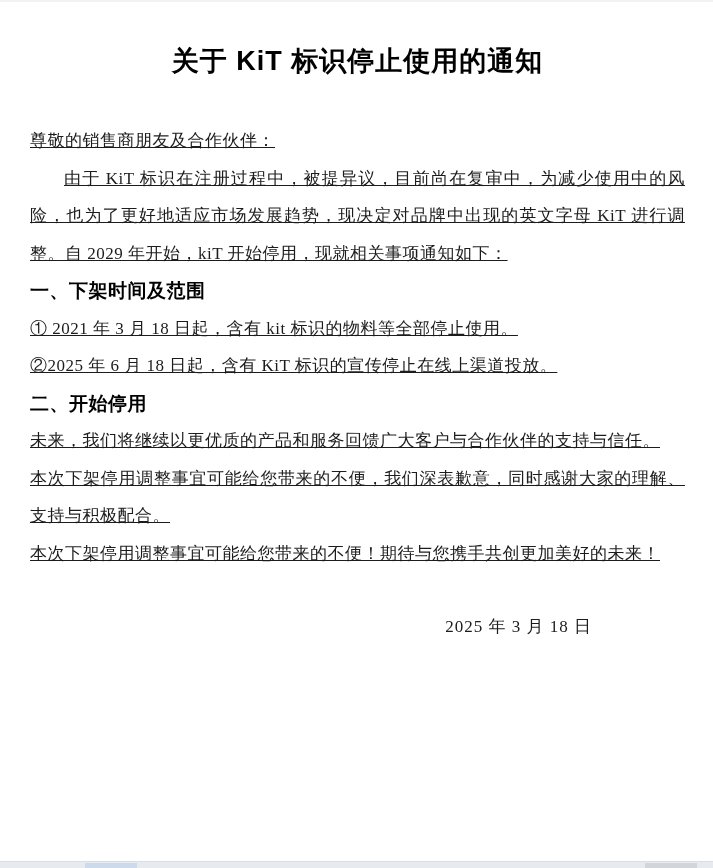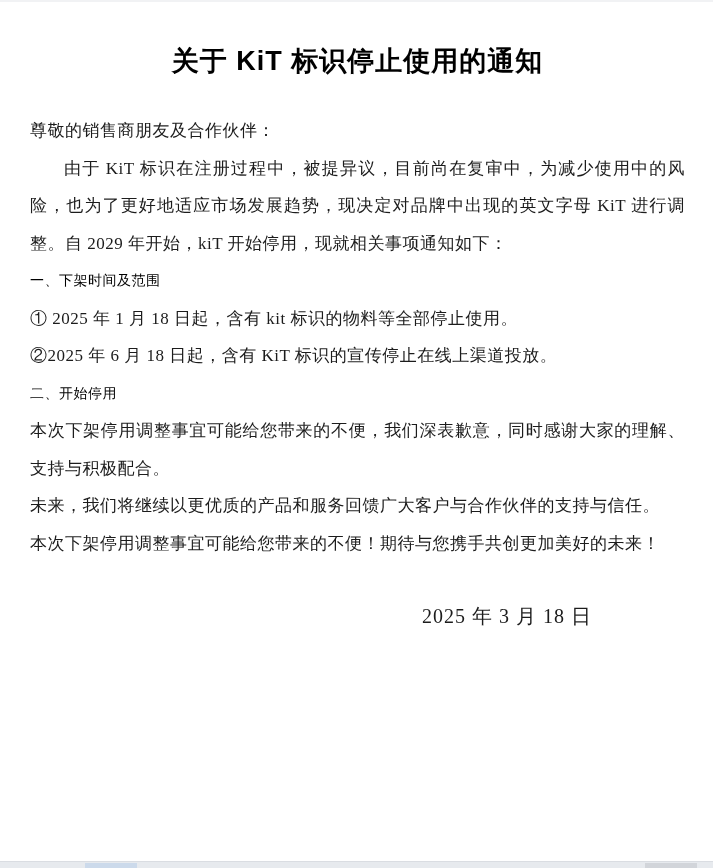--- a/index.html
+++ b/index.html
@@ -12,60 +12,61 @@
     overflow: hidden;
     font-family: "Liberation Serif", "DejaVu Serif", serif;
     color: #1c1c1c;
     border-top: 2px solid #f1f2f4;
   }
   .content {
     padding: 0 28px 0 30px;
   }
   .doc-title {
     margin-top: 40px;
-    margin-bottom: 32px;
+    margin-bottom: 42px;
     text-align: center;
     font-family: "Liberation Sans", "DejaVu Sans", sans-serif;
     font-weight: 700;
     font-size: 27px;
     line-height: 38px;
     color: #000000;
     letter-spacing: 1px;
   }
   .line {
     font-size: 17px;
     line-height: 37.5px;
     text-align: justify;
     letter-spacing: 0.5px;
+    text-decoration: underline;
   }
   .intro {
     text-indent: 2em;
   }
   .sec-heading {
     font-family: "Liberation Sans", "DejaVu Sans", sans-serif;
-    font-weight: 400;
-    font-size: 14px;
+    font-weight: 700;
+    font-size: 19px;
     line-height: 37.5px;
     color: #000000;
     text-align: left;
     letter-spacing: 0.5px;
   }
   .signature {
     margin-top: 36px;
     text-align: right;
   }
   .signature .company {
     padding-right: 58px;
     font-size: 17px;
     line-height: 37.5px;
     letter-spacing: 1px;
   }
   .signature .date {
     padding-right: 93px;
-    font-size: 20px;
+    font-size: 17px;
     line-height: 37.5px;
     letter-spacing: 1px;
   }
   .hscrollbar {
     position: absolute;
     left: 0;
     bottom: 0;
     width: 713px;
     height: 7px;
     background: #e7eaee;
@@ -95,30 +96,30 @@
   <div class="content">
 
     <h1 class="doc-title">关于 KiT 标识停止使用的通知</h1>
 
     <p class="line">尊敬的销售商朋友及合作伙伴：</p>
 
     <p class="line intro">由于 KiT 标识在注册过程中，被提异议，目前尚在复审中，为减少使用中的风险，也为了更好地适应市场发展趋势，现决定对品牌中出现的英文字母 KiT 进行调整。自 2029 年开始，kiT 开始停用，现就相关事项通知如下：</p>
 
     <p class="sec-heading">一、下架时间及范围</p>
 
-    <p class="line">① 2025 年 1 月 18 日起，含有 kit 标识的物料等全部停止使用。</p>
+    <p class="line">① 2021 年 3 月 18 日起，含有 kit 标识的物料等全部停止使用。</p>
 
     <p class="line">②2025 年 6 月 18 日起，含有 KiT 标识的宣传停止在线上渠道投放。</p>
 
     <p class="sec-heading">二、开始停用</p>
 
 
+    <p class="line">未来，我们将继续以更优质的产品和服务回馈广大客户与合作伙伴的支持与信任。</p>
+
     <p class="line">本次下架停用调整事宜可能给您带来的不便，我们深表歉意，同时感谢大家的理解、支持与积极配合。</p>
-
-    <p class="line">未来，我们将继续以更优质的产品和服务回馈广大客户与合作伙伴的支持与信任。</p>
 
     <p class="line">本次下架停用调整事宜可能给您带来的不便！期待与您携手共创更加美好的未来！</p>
 
     <div class="signature">
       <p class="date">2025 年 3 月 18 日</p>
     </div>
 
   </div>
 
   <div class="hscrollbar">

